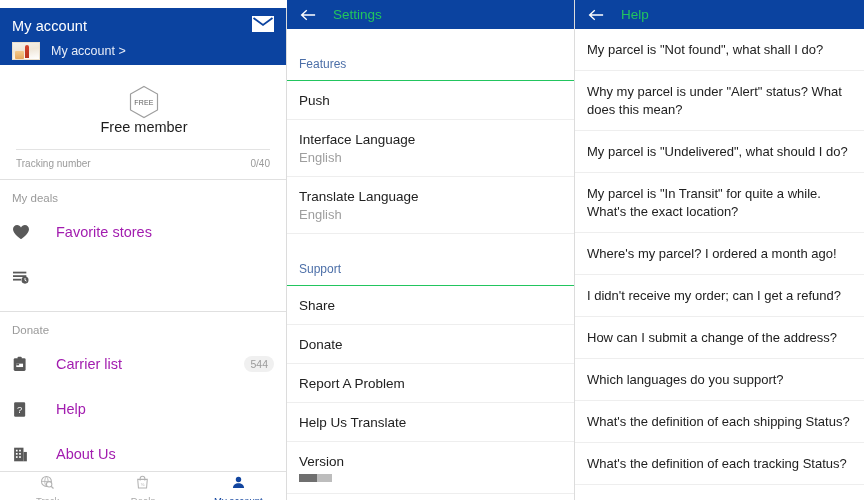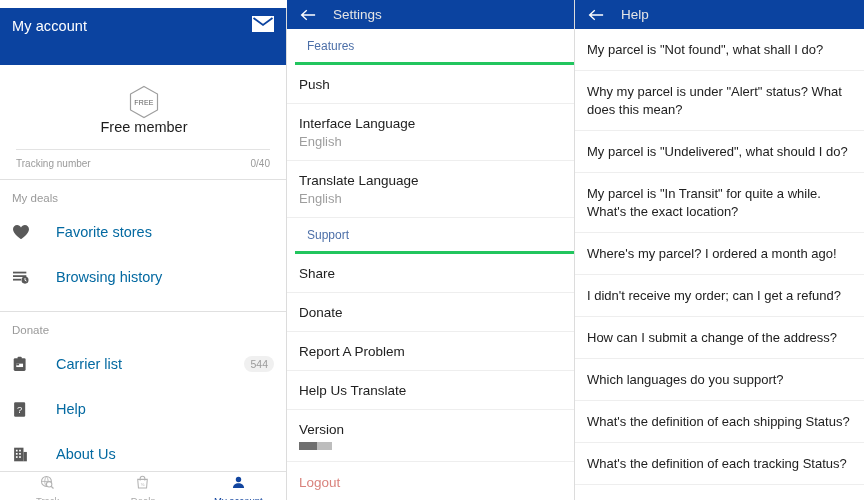--- a/index.html
+++ b/index.html
@@ -133,21 +133,21 @@
     padding: 0 12px 0 12px;
     cursor: pointer;
   }
   .nav-ico {
     width: 26px; height: 24px;
     flex: 0 0 auto;
     display: flex; align-items: center; justify-content: flex-start;
   }
   .nav-label {
     font-size: 14.5px;
-    color: #0369a1;
+    color: #a21caf;
     margin-left: 18px;
     flex: 1 1 auto;
   }
   .nav-badge {
     font-size: 10.5px;
     color: #9b9b9b;
     background: #f0f0f0;
     border-radius: 8px;
     padding: 2px 6px;
   }
@@ -189,31 +189,30 @@
   .topbar {
     background: #0b43a0;
     height: 29px;
     display: flex;
     align-items: center;
     gap: 17px;
     padding-left: 13px;
     flex: 0 0 auto;
   }
   .topbar-title {
-    color: #e5e5e5;
+    color: #22c55e;
     font-size: 13.5px;
   }
   .back-arrow { width: 16px; height: 14px; display:block; }
 
   .set-section-head {
     font-size: 12px;
     color: #4c6fa8;
-    padding: 10px 12px 9px 12px;
-    border-bottom: 3px solid #22c55e;
-    margin-left: 8px;
+    padding: 28px 12px 9px 12px;
+    border-bottom: 1px solid #22c55e;
   }
   .set-row {
     padding: 12px 12px 11px 12px;
     border-bottom: 1px solid #eeeeee;
     cursor: pointer;
   }
   .set-row-title {
     font-size: 13.5px;
     color: #212121;
   }
@@ -265,20 +264,24 @@
     <div class="acct-header">
       <div class="acct-title">My account</div>
 
       <span class="mail-icon">
         <svg viewBox="0 0 22 16" width="22" height="16">
           <rect x="0.5" y="0.5" width="21" height="15" fill="#ffffff" stroke="#ffffff"></rect>
           <path d="M1.5 2 L11 9 L20.5 2" fill="none" stroke="#0b43a0" stroke-width="1.8"></path>
         </svg>
       </span>
 
+      <div class="acct-sub-row">
+        <span class="avatar"></span>
+        <span class="acct-sub-link">My account &gt;</span>
+      </div>
     </div>
 
     <div class="member-block">
       <div class="member-row">
         <span class="hex-badge">
           <svg viewBox="0 0 32 34" width="32" height="34">
             <polygon points="16,1.5 29.5,9 29.5,25 16,32.5 2.5,25 2.5,9" fill="none" stroke="#9e9e9e" stroke-width="1.2"></polygon>
           </svg>
           <span>FREE</span>
         </span>
@@ -309,21 +312,20 @@
       <div class="nav-item">
         <span class="nav-ico">
           <svg viewBox="0 0 20 18" width="18" height="16">
             <rect x="1" y="3" width="15" height="2" fill="#595959"></rect>
             <rect x="1" y="7" width="15" height="2" fill="#595959"></rect>
             <rect x="1" y="11" width="9" height="2" fill="#595959"></rect>
             <circle cx="14.5" cy="12.5" r="4" fill="#595959"></circle>
             <path d="M14.5 10.2 L14.5 12.7 L16.2 13.6" stroke="#ffffff" stroke-width="1.1" fill="none"></path>
           </svg>
         </span>
-        <span class="nav-label">Browsing history</span>
       </div>
 
       <div class="sep-band" style="margin-top:11px"></div>
 
       <div class="group-label">Donate</div>
 
       <div class="nav-item">
         <span class="nav-ico">
           <svg viewBox="0 0 20 20" width="17" height="17">
             <rect x="2" y="2.5" width="14" height="15" rx="1.6" fill="#595959"></rect>

